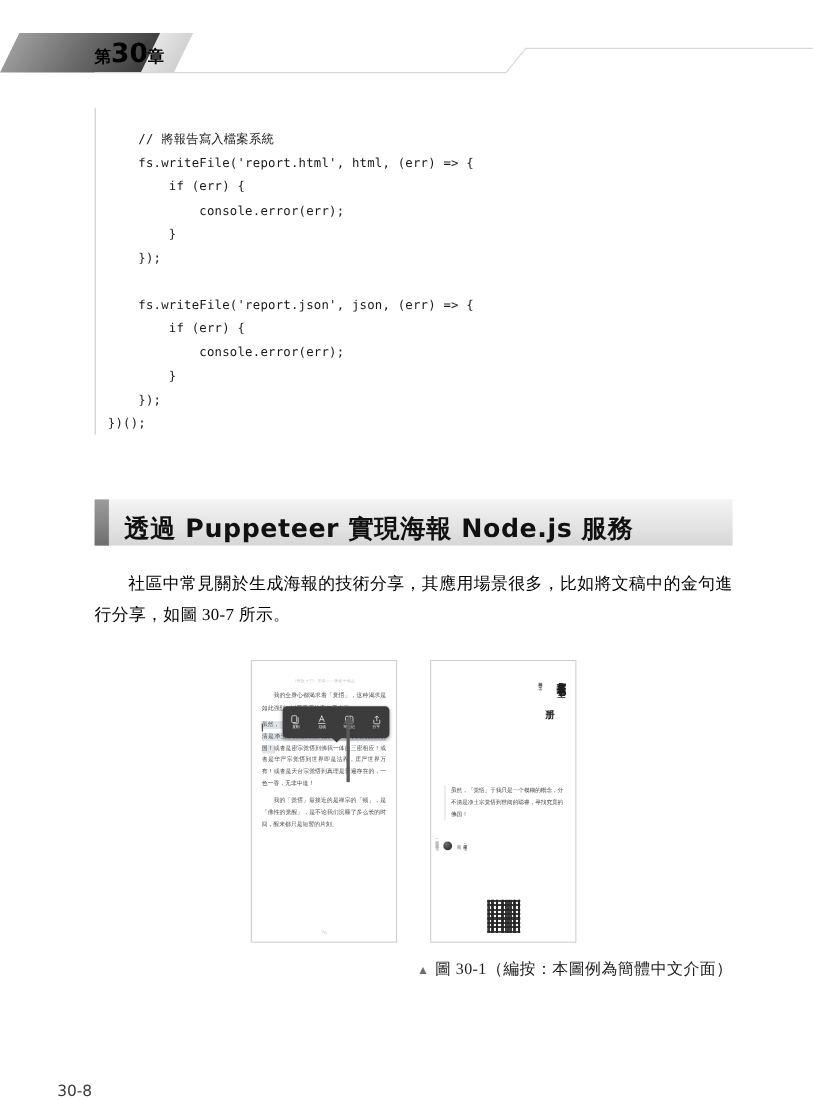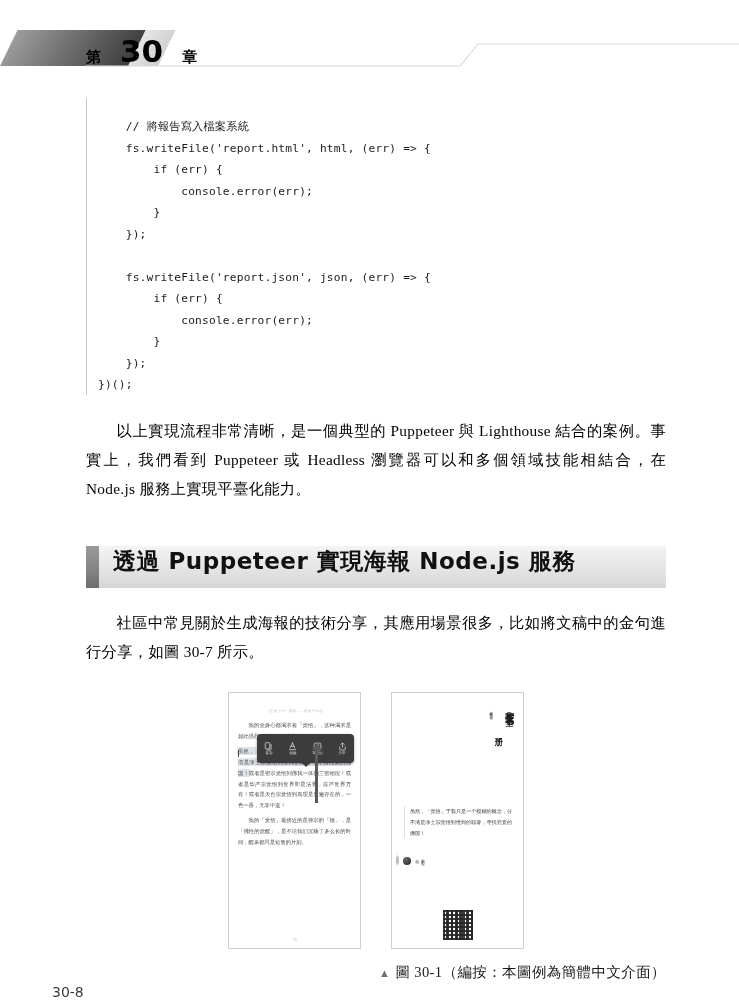--- a/index.html
+++ b/index.html
@@ -20,21 +20,21 @@
     background:linear-gradient(100deg,#e6e6e6 0%,#cfcfcf 100%);
     transform:skewX(-26deg);transform-origin:left bottom;
   }
   .hdr-rule{position:absolute;left:0;top:0;width:739px;height:92px;}
   .chapter-line{
     position:absolute;left:86px;top:36px;display:flex;align-items:baseline;
     font-family:"DejaVu Sans","Liberation Sans",sans-serif;
     white-space:nowrap;
   }
   .ch-pre{font-size:15px;font-weight:700;letter-spacing:0;}
-  .ch-num{font-size:31px;font-weight:700;line-height:1;margin:0 19px;}
+  .ch-num{font-size:24px;font-weight:700;line-height:1;margin:0 0;}
   .ch-post{font-size:15px;font-weight:700;margin-right:16px;}
   .ch-title{font-size:15.5px;font-weight:700;}
 
   
   .content{position:absolute;left:86px;top:96px;width:580px;}
   .side-rule{
     position:absolute;left:86px;top:98px;width:1px;height:297px;
     background:#c8c8c8;
   }
 
@@ -50,23 +50,23 @@
   .para{
     margin:0;font-size:15.3px;line-height:1.92;
     text-align:justify;text-justify:inter-ideograph;
     letter-spacing:.3px;
   }
   .para.indent{text-indent:2em;}
   .p1{margin-top:20px;}
 
   
   .section-head{
-    position:relative;margin-top:42px;height:42px;
+    position:relative;margin-top:58px;height:42px;
     background:linear-gradient(180deg,#f4f4f4 0%,#e4e4e4 55%,#d6d6d6 100%);
-    display:flex;align-items:flex-start;
+    display:flex;align-items:flex-end;
   }
   .section-head .bar{
     width:13px;height:42px;flex:0 0 13px;
     background:linear-gradient(180deg,#9b9b9b 0%,#828282 60%,#6e6e6e 100%);
   }
   .section-head .txt{
     font-family:"DejaVu Sans","Liberation Sans",sans-serif;
     font-weight:700;font-size:23px;margin-left:14px;color:#111;
     white-space:nowrap;letter-spacing:.5px;
   }
@@ -209,21 +209,20 @@
         }
     });
 
     fs.writeFile('report.json', json, (err) =&gt; {
         if (err) {
             console.error(err);
         }
     });
 })();</pre>
 
-  <p class="para indent p1">以上實現流程非常清晰，是一個典型的 Puppeteer 與 Lighthouse 結合的案例。事實上，我們看到 Puppeteer 或 Headless 瀏覽器可以和多個領域技能相結合，在 Node.js 服務上實現平臺化能力。</p>
 
   <div class="section-head">
     <div class="bar"></div>
     <div class="txt">透過 Puppeteer 實現海報 Node.js 服務</div>
   </div>
 
   <p class="para indent p1">社區中常見關於生成海報的技術分享，其應用場景很多，比如將文稿中的金句進行分享，如圖 30-7 所示。</p>
 
   <div class="figure">
 

